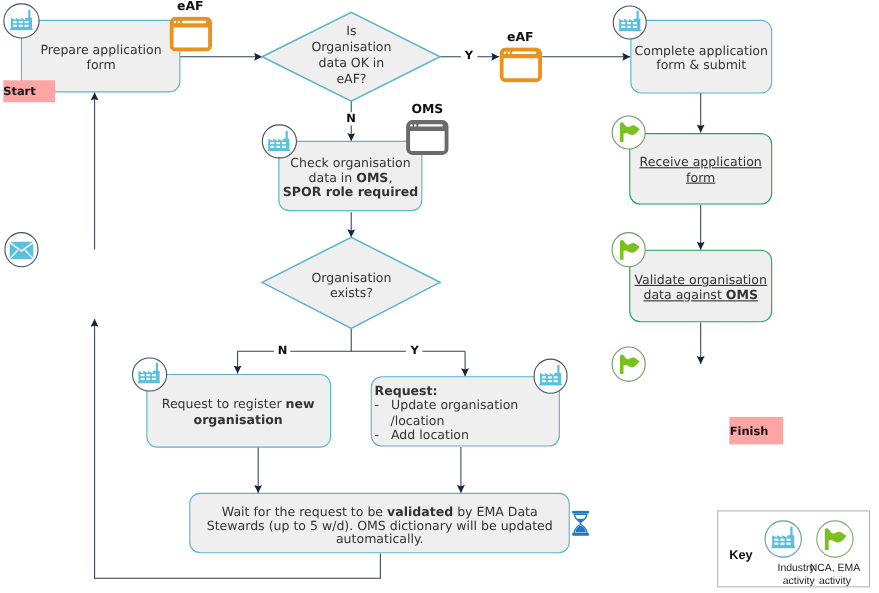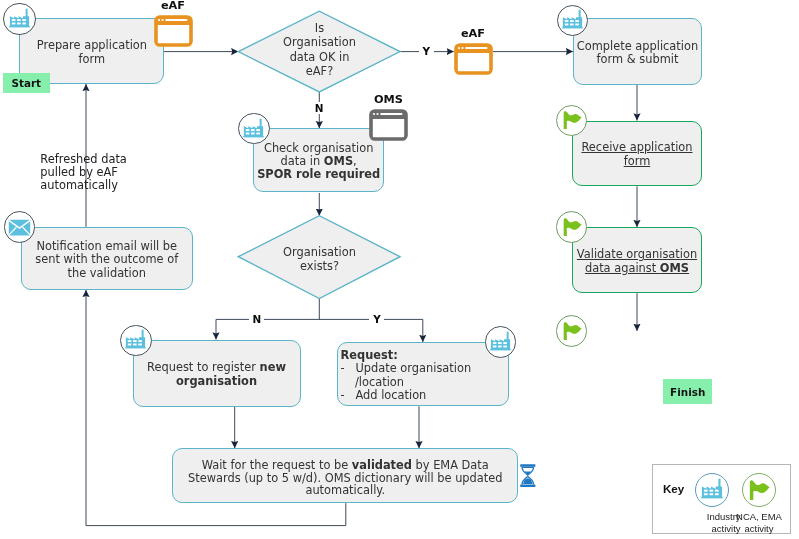--- a/index.html
+++ b/index.html
@@ -9,33 +9,33 @@
   .node{position:absolute;box-sizing:border-box;background:#EFEFEF;border-radius:10px;
         display:flex;align-items:center;justify-content:center;text-align:center;
         color:#333;font-size:11.4px;line-height:13.4px;}
   .node.blue{border:1.4px solid #5BB4C8;}
   .node.green{border:1.5px solid #16A75C;text-decoration:underline;}
   .node .txt{padding:3px 1px 0 1px;width:100%;white-space:nowrap;}
   .node.lft .txt{text-align:left;padding:3px 2px 0 2.5px;white-space:normal;}
   .node.wrap .txt{white-space:normal;padding:5px 6px 0 6px;line-height:12.6px;}
   .dtext{position:absolute;text-align:center;color:#333;font-size:11.4px;line-height:14.3px;
          display:flex;align-items:center;justify-content:center;}
-  .badge{position:absolute;background:#86efac;color:#141414;font-weight:bold;font-size:10.4px;
-         display:flex;align-items:center;justify-content:center;}
+  .badge{position:absolute;background:#fca5a5;color:#141414;font-weight:bold;font-size:10.4px;
+         display:flex;align-items:center;justify-content:flex-start;}
   .circ{position:absolute;border-radius:50%;background:#fff;border:1px solid #46535F;
         display:flex;align-items:center;justify-content:center;box-sizing:border-box;}
   .circ.g{border-color:#6D9E62;}
   .circ.kb{border-color:#5C9CB5;}
   .circ.kg{border-color:#7FAF63;}
   .elabel{position:absolute;font-weight:bold;font-size:10.4px;color:#0b0b0b;text-align:center;
           background:#fff;line-height:12px;}
   .artlabel{position:absolute;font-weight:bold;font-size:11.3px;color:#111;text-align:center;}
   .annot{position:absolute;font-size:11.4px;line-height:13.1px;color:#222;}
   .keybox{position:absolute;border:1px solid #B6B6B6;background:#fff;box-sizing:border-box;}
-  .keytitle{position:absolute;font-family:"Liberation Sans",sans-serif;font-weight:bold;font-size:11.6px;color:#111;}
+  .keytitle{position:absolute;font-family:"Liberation Sans",sans-serif;font-weight:bold;font-size:11.6px;color:#111;margin-top:16px;}
   .keylabel{position:absolute;font-family:"Liberation Sans",sans-serif;font-size:9.5px;line-height:11.6px;color:#222;text-align:center;}
   .art{position:absolute;}
   b{font-weight:bold;}
 </style>
 </head>
 <body>
 
 <div id="stage">
 <svg id="wires" width="799" height="539" viewBox="0 0 799 539">
  <defs>
@@ -144,31 +144,27 @@
     </div>
 <div class="art" style="left:519.4px;top:464.2px;"><svg width="17.6" height="23.4667" viewBox="0 0 24 32">
         <g fill="#1F78C1">
           <rect x="1.6" y="0.5" width="20.8" height="3.4" rx="1.0"></rect>
           <rect x="1.6" y="28.1" width="20.8" height="3.4" rx="1.0"></rect>
           <path d="M3.4,3.9 L20.6,3.9 L20.6,5.0 C20.6,9.0 16.0,12.9 12.7,15.5 L12.7,16.5 C16.0,19.1 20.6,23.0 20.6,27.0 L20.6,28.1 L18.8,28.1 L18.8,27.0 C18.8,23.6 14.3,19.7 11.3,17.3 L11.3,14.7 C14.3,12.3 18.8,8.4 18.8,5.0 L18.8,5.6 L5.2,5.6 L5.2,5.0 C5.2,8.4 9.7,12.3 12.7,14.7 L12.7,17.3 C9.7,19.7 5.2,23.6 5.2,27.0 L5.2,28.1 L3.4,28.1 L3.4,27.0 C3.4,23.0 8.0,19.1 11.3,16.5 L11.3,15.5 C8.0,12.9 3.4,9.0 3.4,5.0 Z"></path>
           <path d="M7.6,10.4 L16.4,10.4 L12.0,15.4 Z"></path>
           <path d="M5.6,27.4 C6.4,22.4 8.8,19.4 12.0,19.4 C15.2,19.4 17.6,22.4 18.4,27.4 Z"></path>
         </g>
       </svg></div>
-<div class="node blue" style="left:20.5px;top:226.8px;width:172.5px;height:63.1px;">
-      <div class="txt">Notification email will be<br>sent with the outcome of<br>the validation</div>
-    </div>
 <div class="circ" style="left:3.6px;top:211.4px;width:31.6px;height:31.6px;">
       <span style="display:block;line-height:0;margin-top:0.5px"><svg width="23" height="17.25" viewBox="0 0 24 18">
           <rect x="0.8" y="0.8" width="22.4" height="16.4" rx="0.6" fill="#5BC0DE"></rect>
           <path d="M0.8,1.4 L12,9.6 L23.2,1.4" stroke="#ffffff" stroke-width="1.5" fill="none"></path>
           <path d="M0.9,16.8 L8.7,8.6 M23.1,16.8 L15.3,8.6" stroke="#ffffff" stroke-width="1.3" fill="none"></path>
         </svg></span>
     </div>
-<div class="annot" style="left:40.3px;top:152.6px;width:100px;">Refreshed data<br>pulled by eAF<br>automatically</div>
 <div class="node blue" style="left:573px;top:18.4px;width:129px;height:66.2px;">
       <div class="txt">Complete application<br>form &amp; submit</div>
     </div>
 <div class="circ" style="left:556.8px;top:4.5px;width:31.6px;height:31.6px;">
       <span style="display:block;line-height:0;margin-top:-1.2px"><svg width="21" height="21" viewBox="0 0 24 24">
           <path fill="#5BC0DE" d="M1.0,21.2 L1.0,9.3 L5.9,11.7 L6.0,9.3 L10.9,11.7 L11.0,9.3 L15.9,11.7 L16.0,9.3 L19.0,9.3 L19.0,0.9 L21.3,0.9 L21.3,9.3 L23.0,9.3 L23.0,21.2 Z"></path>
           <rect x="0.3" y="20.6" width="23.4" height="1.6" fill="#5BC0DE"></rect>
           <g fill="#ffffff">
             <rect x="3.2" y="12.7" width="4.1" height="2.2"></rect>
             <rect x="9.2" y="12.7" width="4.1" height="2.2"></rect>

